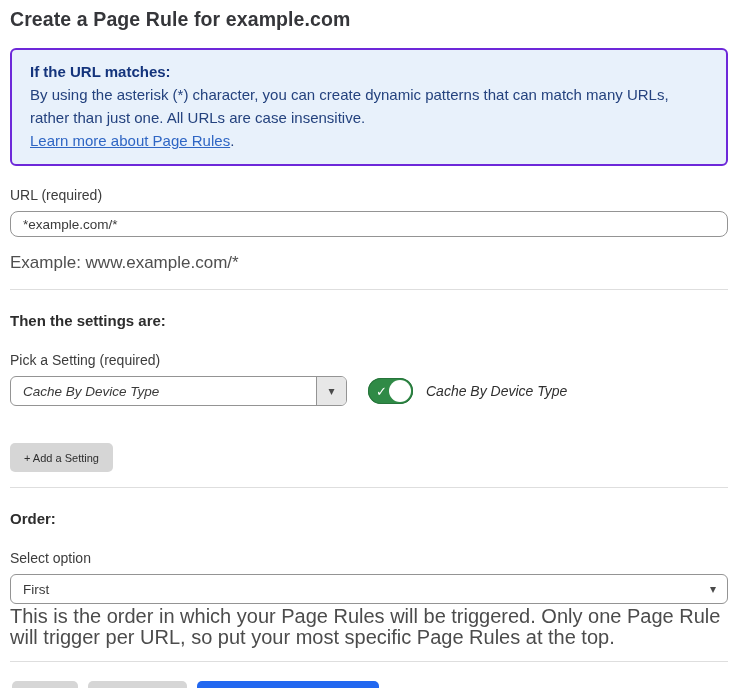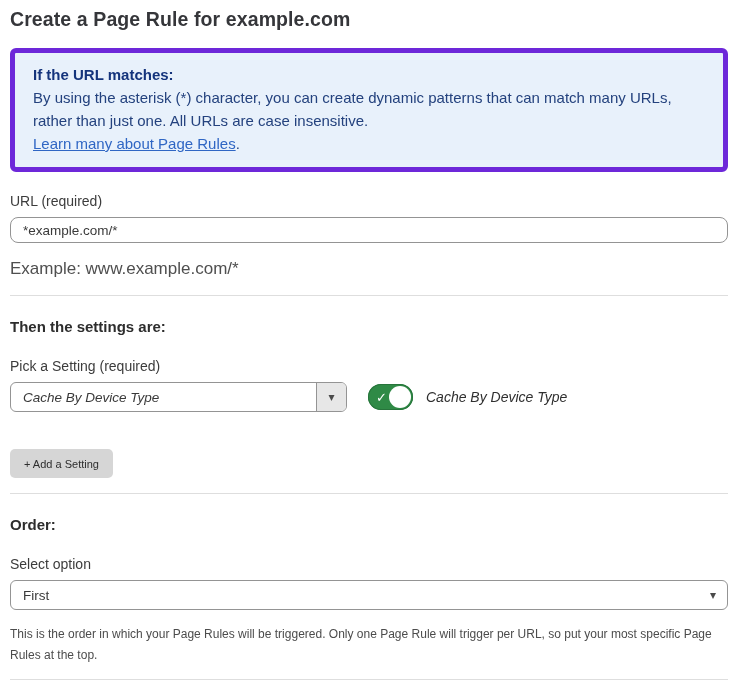--- a/index.html
+++ b/index.html
@@ -11,21 +11,21 @@
   }
   .container { padding: 8px 22px 0 10px; }
 
   .page-title {
     font-size: 19.5px; font-weight: 700; color: #35363a;
     letter-spacing: .1px; margin-bottom: 17px;
   }
 
   
   .info-box {
-    background: #e8f1fb; border: 5px solid #6d28d9; border-radius: 6px;
+    background: #e8f1fb; border: 2px solid #6d28d9; border-radius: 6px;
     padding: 10px 18px 12px; font-size: 15px; line-height: 23px;
     color: #24427e; margin-bottom: 21px;
   }
   .info-heading { font-weight: 700; color: #14347c; }
   .info-link { color: #2f66c4; text-decoration: underline; cursor: pointer; }
 
   
   .field-label { font-size: 14px; color: #3c3c3c; margin-bottom: 8px; }
   .text-input {
     width: 100%; height: 16px; border: 1px solid #949494; border-radius: 8px;
@@ -77,35 +77,35 @@
   
   .btn {
     display: inline-flex; align-items: center; justify-content: center;
     height: 30px; border: none; border-radius: 5px; font-size: 11px;
     font-family: "Liberation Sans", sans-serif; cursor: pointer; white-space: nowrap;
   }
   .btn-gray { background: #d6d6d6; color: #2e2e2e; padding: 0 16px; }
   .btn-blue { background: #2268f0; color: #ffffff; padding: 0 22px; }
   .add-setting-btn { margin-top: 37px; height: 29px; padding: 0 14px; }
 
-  .order-desc { font-size: 12px; color: #4c4c4c; line-height: 21px; margin-top: 14px; }
+  .order-desc { font-size: 20px; color: #4c4c4c; line-height: 21px; margin-top: 2px; }
 
   .footer-actions { display: flex; gap: 10px; margin-top: 19px; margin-left: 2px; }
 </style>
 </head>
 <body>
 
 <div class="container">
 
   <div class="page-title">Create a Page Rule for example.com</div>
 
   <div class="info-box">
     <div class="info-heading">If the URL matches:</div>
     <div class="info-body">By using the asterisk (*) character, you can create dynamic patterns that can match many URLs, rather than just one. All URLs are case insensitive.</div>
-    <div><a class="info-link">Learn many about Page Rules</a><span>.</span></div>
+    <div><a class="info-link">Learn more about Page Rules</a><span>.</span></div>
   </div>
 
   <div class="field-label">URL (required)</div>
   <input class="text-input" type="text" value="*example.com/*" style="">
   <div class="helper-text">Example: www.example.com/*</div>
 
   <hr class="divider">
 
   <div class="section-heading">Then the settings are:</div>
 

